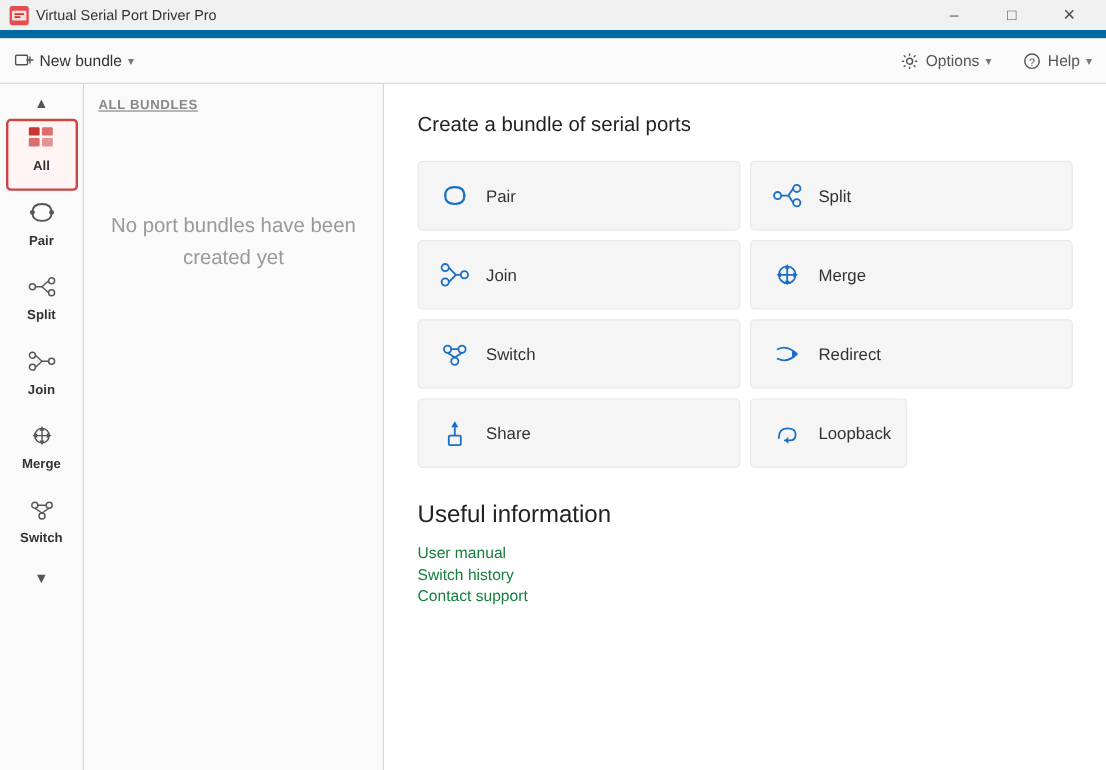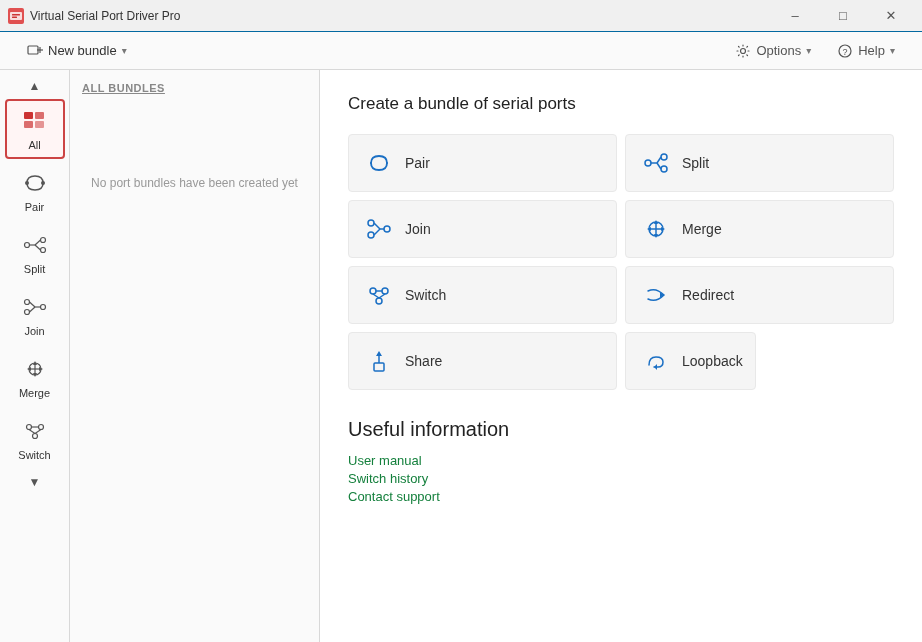--- a/index.html
+++ b/index.html
@@ -5,21 +5,21 @@
     * { box-sizing: border-box; margin: 0; padding: 0; }
     body { font-family: 'Segoe UI', Arial, sans-serif; font-size: 13px; background: #f0f0f0; width: 922px; height: 642px; overflow: hidden; }
 
     
     .titlebar {
       background: #f0f0f0;
       height: 32px;
       display: flex;
       align-items: center;
       padding: 0 8px;
-      border-bottom: 1px solid #0369a1;
+      border-bottom: 7px solid #0369a1;
       user-select: none;
     }
     .titlebar-icon {
       width: 16px; height: 16px;
       background: #e05050;
       border-radius: 2px;
       margin-right: 6px;
       display: flex; align-items: center; justify-content: center;
       color: white; font-size: 10px; font-weight: bold;
     }
@@ -31,21 +31,21 @@
       cursor: pointer; font-size: 13px; color: #555;
       background: transparent;
       border: none;
     }
 
     
     .toolbar {
       background: #fafafa;
       height: 38px;
       display: flex;
-      padding: 0 16px;
+      padding: 0 1px;
       border-bottom: 1px solid #d8d8d8;
       gap: 4px;
     }
     .toolbar-btn {
       display: flex; align-items: center; gap: 5px;
       padding: 4px 10px;
       border: 1px solid transparent;
       border-radius: 3px;
       cursor: pointer;
       background: transparent;
@@ -77,26 +77,27 @@
       width: 100%;
       height: 24px;
       display: flex; align-items: center; justify-content: center;
       cursor: pointer;
       color: #555;
       font-size: 12px;
     }
     .nav-item {
       width: 60px;
       height: 60px;
-      display: flex; flex-direction: column; align-items: center; justify-content: center;
+      display: flex; flex-direction: column; align-items: center; justify-content: flex-start;
       gap: 4px;
       cursor: pointer;
       border-radius: 4px;
       margin: 1px 0;
       border: 2px solid transparent;
+      font-weight: bold;
     }
     .nav-item.active { border-color: #cc4444; background: #fff5f5; }
     .nav-item .nav-label { font-size: 11px; color: #333; }
     .nav-icon { width: 28px; height: 28px; display: flex; align-items: center; justify-content: center; }
 
     
     .bundle-list {
       width: 250px;
       background: #fafafa;
       border-right: 1px solid #d8d8d8;
@@ -106,21 +107,21 @@
       font-size: 11px;
       font-weight: 600;
       color: #888;
       letter-spacing: 0.5px;
       margin-bottom: 12px;
       text-decoration: underline;
     }
     .bundle-empty {
       text-align: center;
       color: #999;
-      font-size: 12px;
+      font-size: 17px;
       margin-top: 80px;
       line-height: 1.6;
     }
 
     
     .content-panel {
       flex: 1;
       background: #fff;
       padding: 24px 28px;
       overflow-y: auto;

